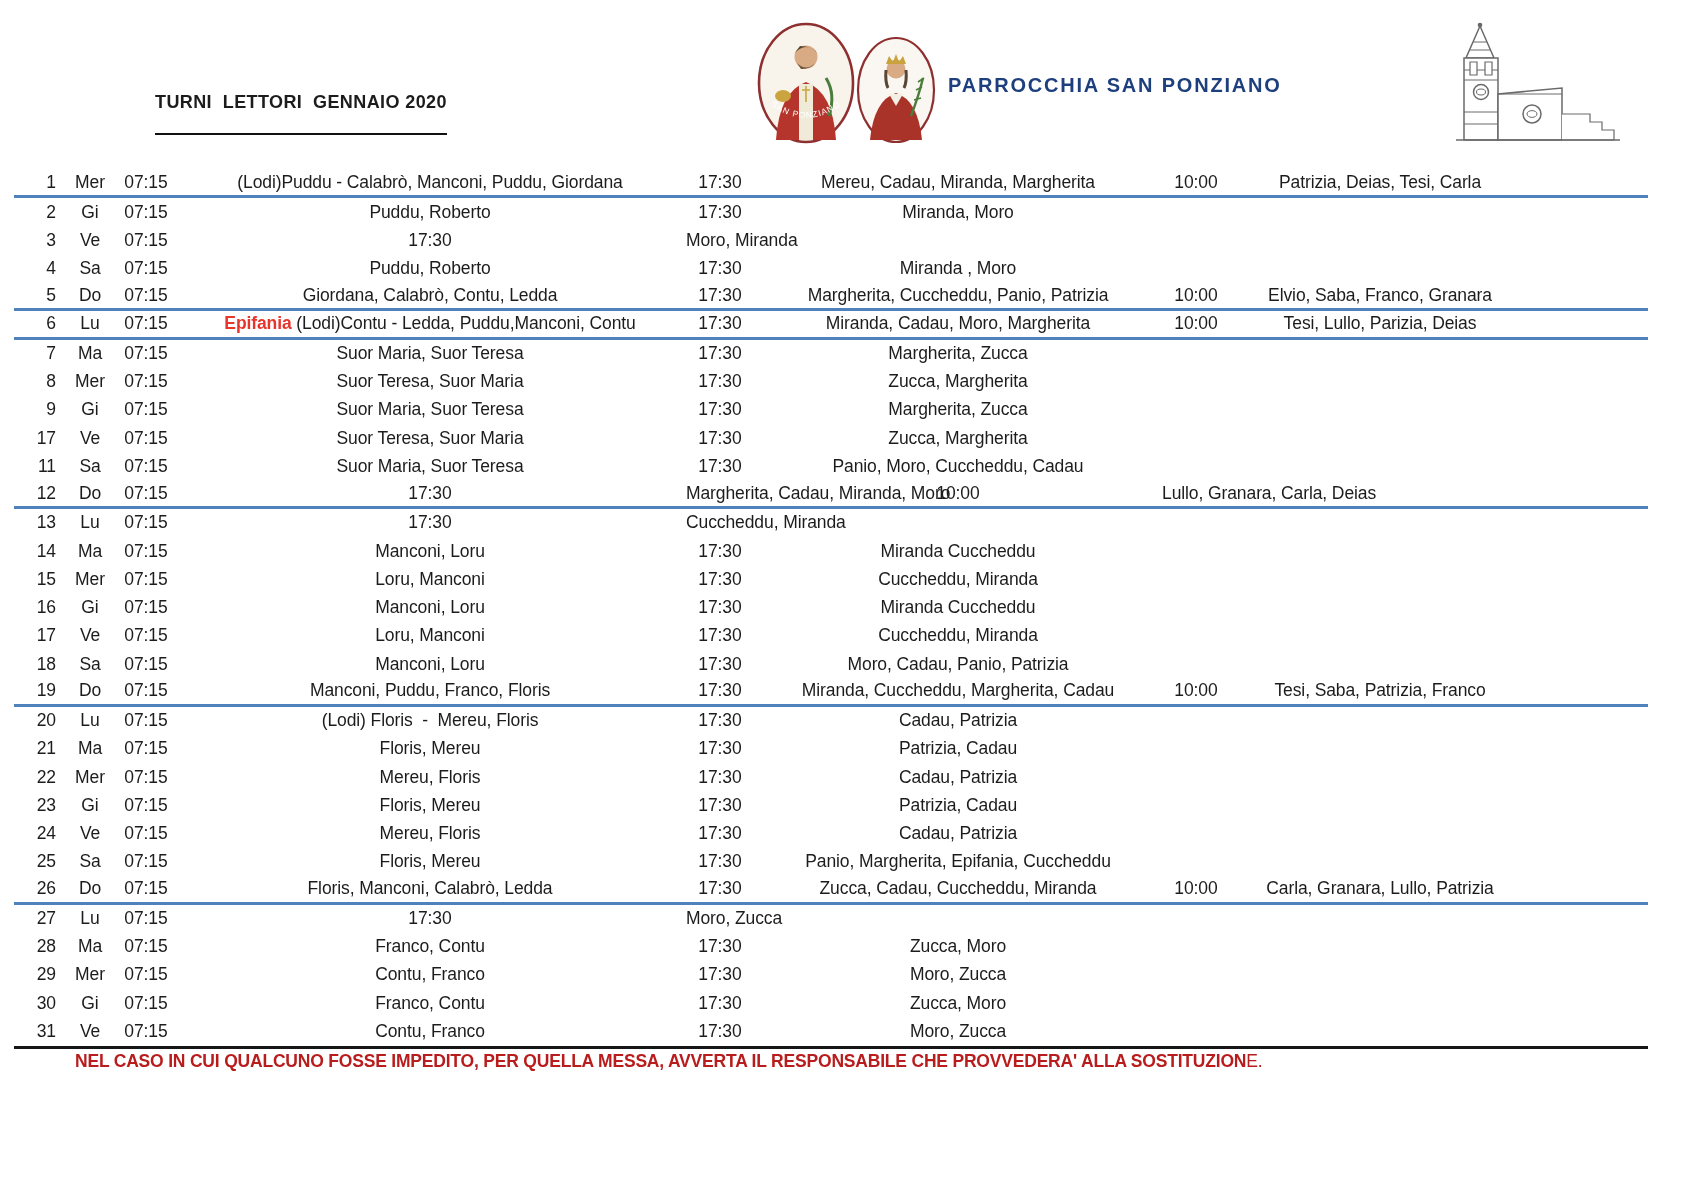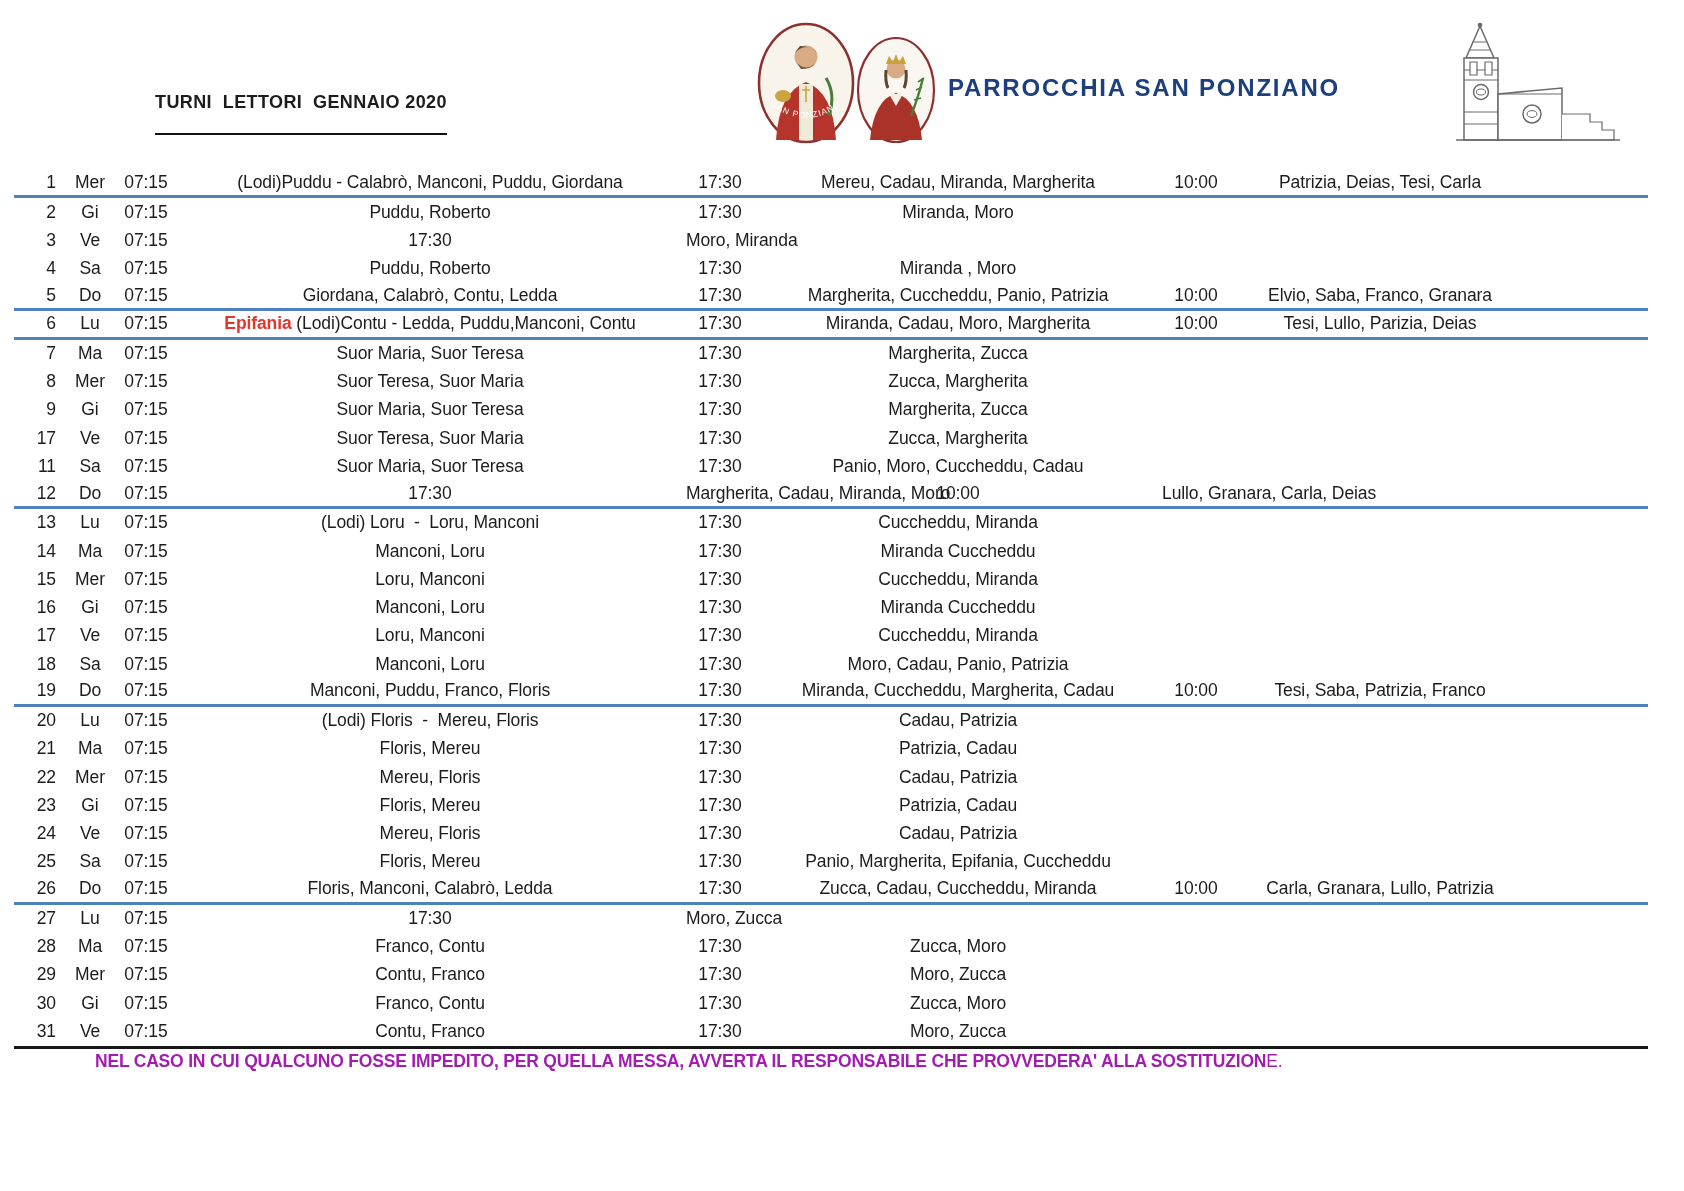--- a/index.html
+++ b/index.html
@@ -15,39 +15,39 @@
     font-family:"Liberation Sans",sans-serif;color:var(--ink);overflow:hidden;
   }
   .doc-title{
     position:absolute;left:155px;top:92px;
     font-size:18px;font-weight:bold;letter-spacing:.4px;white-space:pre;
     border-bottom:2.5px solid #111;padding-bottom:20px;
   }
   .logo-wrap{position:absolute;left:756px;top:20px;width:190px;height:130px;}
   .parish-name{
     position:absolute;left:948px;top:74px;
-    font-size:24px;font-weight:bold;color:var(--navy);letter-spacing:1.8px;white-space:pre;
+    font-size:20px;font-weight:bold;color:var(--navy);letter-spacing:1.8px;white-space:pre;
   }
   .church-wrap{position:absolute;left:1440px;top:22px;width:200px;height:125px;}
   .schedule{position:absolute;left:14px;top:170px;width:1634px;}
   .row{
     display:grid;
     grid-template-columns:48px 56px 56px 512px 68px 408px 68px 300px 1fr;
     height:28.26px;box-sizing:border-box;align-items:center;
     font-size:17.5px;letter-spacing:-0.1px;
   }
   .row.sep{border-bottom:3px solid var(--blue);}
   .cell{white-space:pre;line-height:1;}
   .c-num{text-align:right;padding-right:6px;}
   .c-day,.c-time,.c-names{text-align:center;}
   .red{color:var(--red);font-weight:bold;}
   .bottom-rule{height:3.5px;background:#161616;width:100%;}
   .footer-notice{
     position:absolute;left:75px;top:1051px;
-    font-size:17.5px;font-weight:bold;letter-spacing:-0.2px;white-space:pre;color:#a21caf;margin-left:20px;
+    font-size:17.5px;font-weight:bold;letter-spacing:-0.2px;white-space:pre;color:#b91c1c;
   }
   .footer-notice .tail{font-weight:normal;}
   svg text{font-family:"Liberation Sans",sans-serif;}
 </style>
 </head>
 <body>
 
 <div class="doc-title">TURNI  LETTORI  GENNAIO 2020</div>
 
 <div class="logo-wrap">
@@ -233,21 +233,20 @@
     <div class="cell c-time">17:30</div>
     <div class="cell c-names">Margherita, Cadau, Miranda, Moro</div>
     <div class="cell c-time">10:00</div>
     <div class="cell c-names">Lullo, Granara, Carla, Deias</div>
     <div class="cell"></div>
   </div>
     <div class="row">
     <div class="cell c-num">13</div>
     <div class="cell c-day">Lu</div>
     <div class="cell c-time">07:15</div>
-    <div class="cell c-names">(Lodi) Loru  -  Loru, Manconi</div>
     <div class="cell c-time">17:30</div>
     <div class="cell c-names">Cuccheddu, Miranda</div>
     <div class="cell c-time"></div>
     <div class="cell c-names"></div>
     <div class="cell"></div>
   </div>
     <div class="row">
     <div class="cell c-num">14</div>
     <div class="cell c-day">Ma</div>
     <div class="cell c-time">07:15</div>

